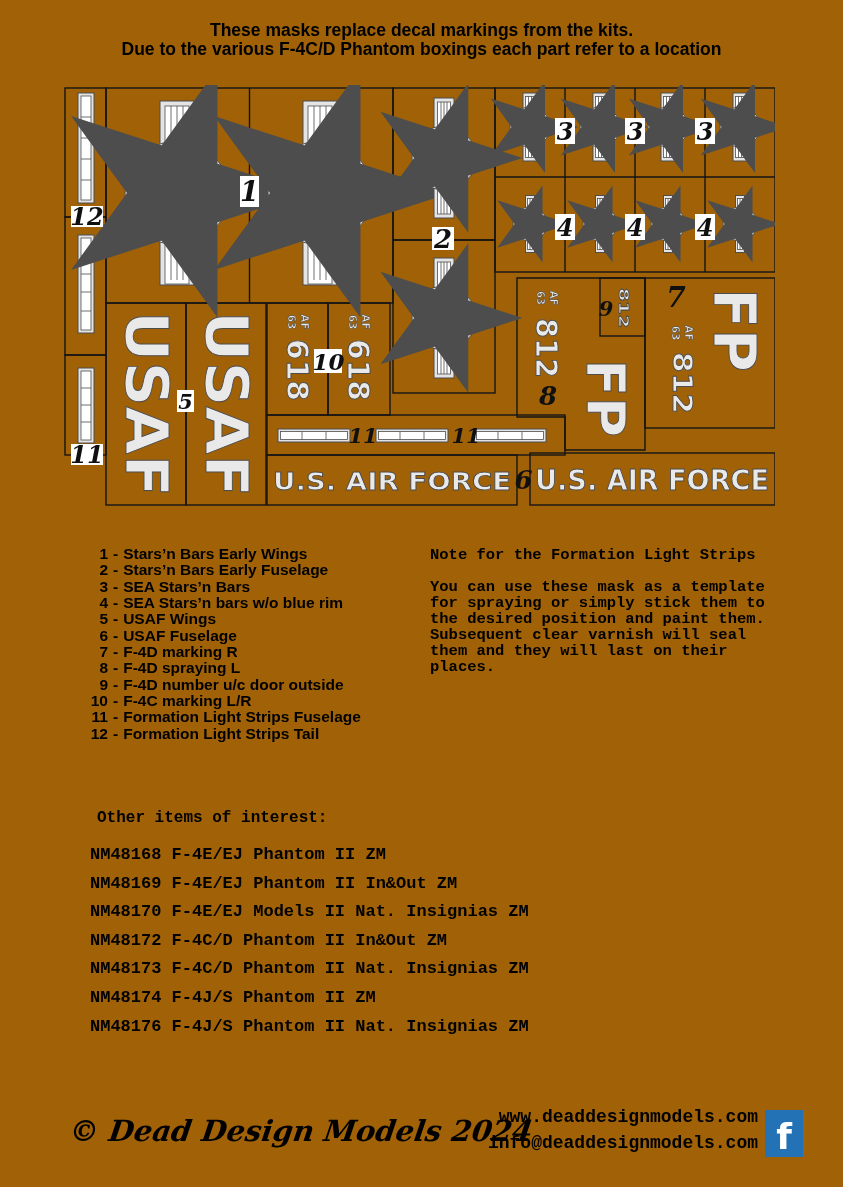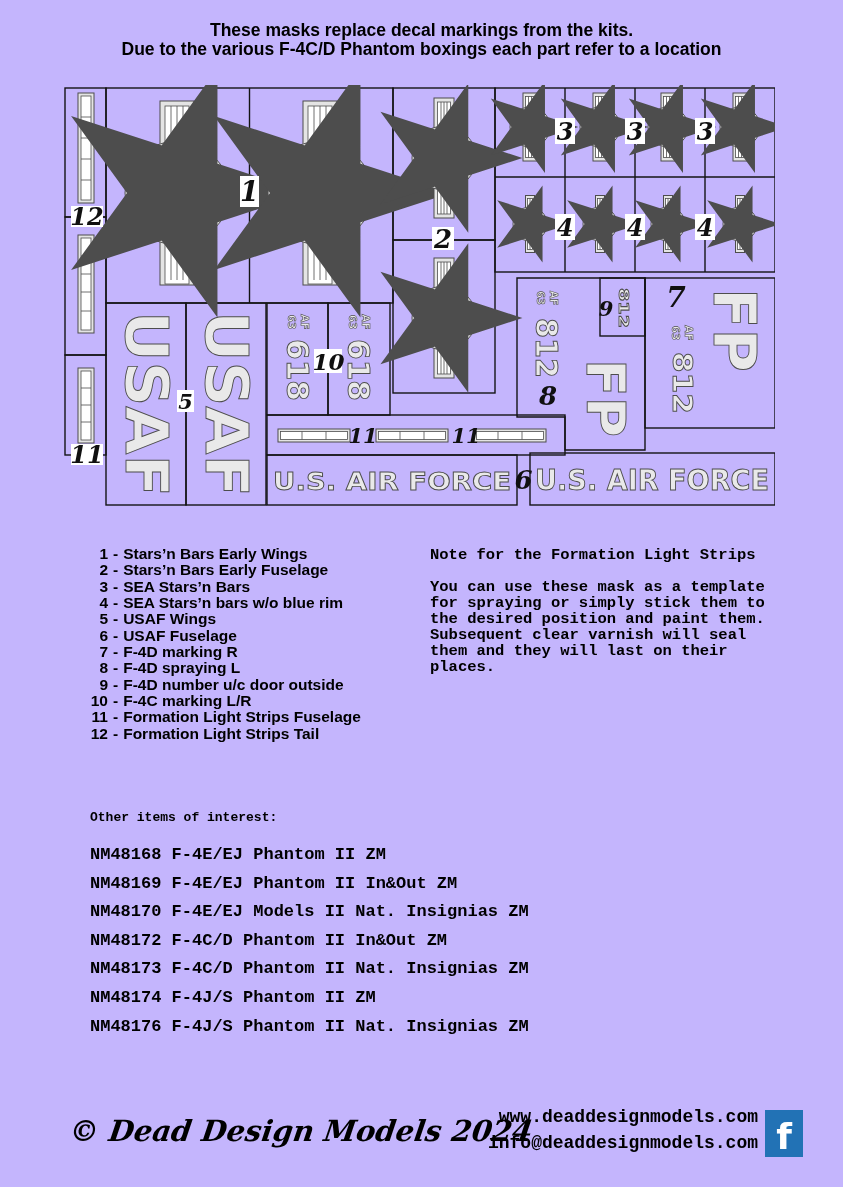--- a/index.html
+++ b/index.html
@@ -1,16 +1,16 @@
 <!DOCTYPE html>
 <html><head>
 <meta charset="utf-8">
 <style>
   html,body{margin:0;padding:0;background:#fff;}
-  .page{position:relative;width:843px;height:1187px;background:#c4b5fd;overflow:hidden;
+  .page{position:relative;width:843px;height:1187px;background:#a16207;overflow:hidden;
         font-family:"Liberation Sans",sans-serif;color:#000;}
   
   .header{position:absolute;top:21px;left:0;width:843px;text-align:center;
           font-size:17.5px;font-weight:bold;line-height:19px;}
   
   .diagram{position:absolute;left:60px;top:85px;}
   .bx{fill:none;stroke:#141414;stroke-width:1.4;}
   .mf{fill:#e4e4e4;stroke:#4d4d4d;stroke-width:1;}
   .wf{fill:#ffffff;stroke:#4d4d4d;stroke-width:.8;}
   .tl{stroke:#4d4d4d;stroke-width:.8;}
@@ -25,21 +25,21 @@
   .legend{position:absolute;left:86px;top:546px;}
   .lrow{display:flex;line-height:16.35px;font-size:15.5px;font-weight:bold;}
   .lnum{width:22px;text-align:right;flex:none;}
   .lsep{margin:0 5px;flex:none;}
   
   .note{position:absolute;left:430px;top:546px;width:345px;font-weight:bold;font-size:15.5px;font-family:Liberation Mono, monospace;}
   .ntitle{margin:0 0 15px 0;}
   .nbody{line-height:16px;}
   
   .other{position:absolute;left:90px;top:806px;font-family:"Liberation Mono",monospace;}
-  .otitle{font-size:13px;font-weight:bold;margin-bottom:11px;line-height:24px;}
+  .otitle{font-size:16px;font-weight:bold;margin-bottom:11px;line-height:24px;margin-left:7px;}
   .oitem{font-size:17px;font-weight:bold;line-height:28.6px;white-space:pre;}
   
   .copyright{position:absolute;left:70px;top:1114px;font-family:"DejaVu Serif",serif;
              font-style:italic;font-weight:bold;font-size:29px;transform:skewX(-8deg);}
   .contact{position:absolute;right:85px;top:1104px;text-align:right;
            font-family:"Liberation Mono",monospace;font-size:18px;font-weight:bold;line-height:26px;}
   .fb{position:absolute;left:765px;top:1110px;width:38px;height:47px;background:#2272b5;
       display:flex;align-items:center;justify-content:center;color:#fff;
       font-family:"DejaVu Sans",sans-serif;font-weight:bold;font-size:36px;padding-top:6px;box-sizing:border-box;}
 </style>

